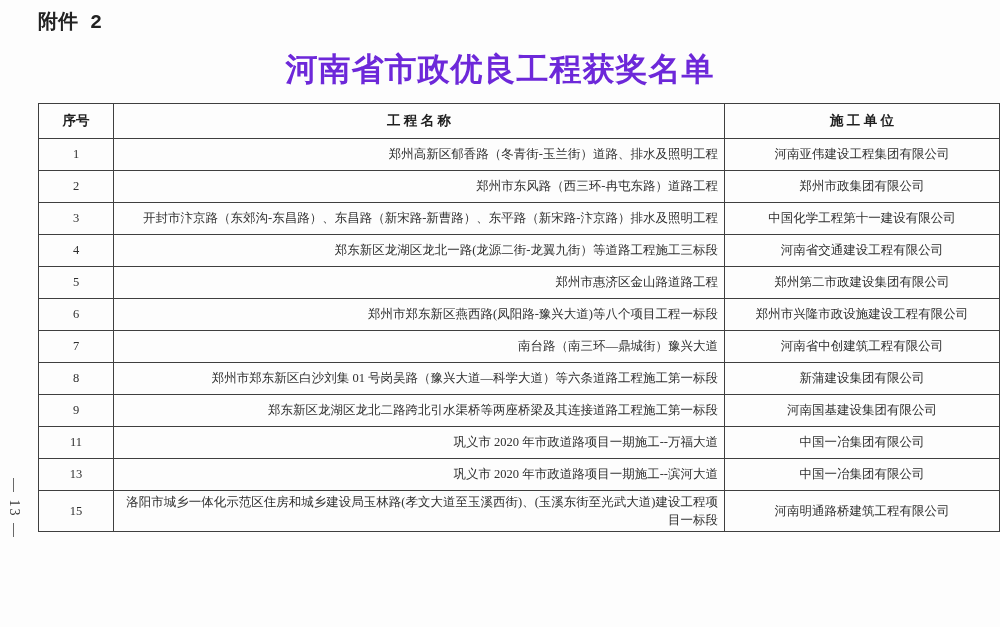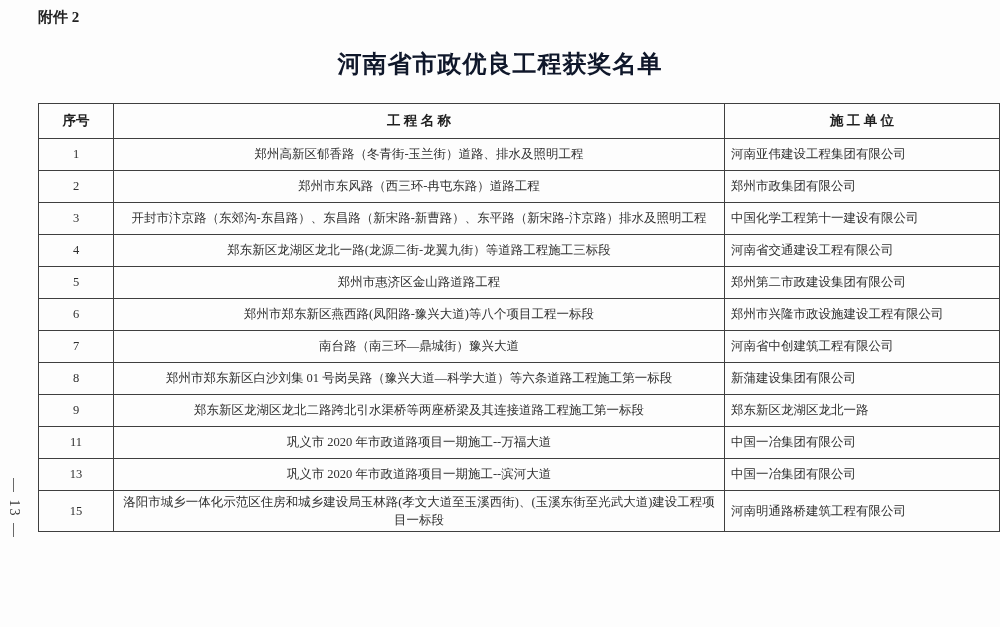--- a/index.html
+++ b/index.html
@@ -12,35 +12,35 @@
     background: #fdfdfd;
     position: relative;
     font-family: "Liberation Serif", "DejaVu Serif", serif;
     color: #2b2b2b;
     overflow: hidden;
   }
   .attachment {
     position: absolute;
     left: 38px;
     top: 8px;
-    font-family: Liberation Serif, serif;
-    font-size: 15px;
+    font-family: Liberation Mono, monospace;
+    font-size: 20px;
     font-weight: bold;
     color: #222;
   }
   .title {
     position: absolute;
     left: 38px;
     top: 48px;
     width: 924px;
     text-align: center;
     font-family: "DejaVu Sans", "Liberation Sans", sans-serif;
-    font-size: 24px;
+    font-size: 32px;
     font-weight: bold;
-    color: #0f172a;
+    color: #6d28d9;
     letter-spacing: 1px;
   }
   .page-number {
     position: absolute;
     left: 6px;
     top: 478px;
     height: 100px;
     writing-mode: vertical-rl;
     font-size: 14px;
     color: #333;
@@ -74,25 +74,25 @@
   }
   table.projects td {
     height: 27px;
   }
   .col-no {
     width: 62px;
     text-align: center;
   }
   .col-project {
     width: 598px;
-    text-align: center;
+    text-align: right;
   }
   .col-company {
     width: 262px;
-    text-align: left;
+    text-align: center;
   }
 </style>
 </head>
 <body>
 
 <div class="attachment">附件 2</div>
 
 <div class="title">河南省市政优良工程获奖名单</div>
 
 <div class="page-number">— 13 —</div>
@@ -142,21 +142,21 @@
         <td class="col-company">河南省中创建筑工程有限公司</td>
       </tr>
       <tr>
         <td class="col-no">8</td>
         <td class="col-project">郑州市郑东新区白沙刘集 01 号岗吴路（豫兴大道—科学大道）等六条道路工程施工第一标段</td>
         <td class="col-company">新蒲建设集团有限公司</td>
       </tr>
       <tr>
         <td class="col-no">9</td>
         <td class="col-project">郑东新区龙湖区龙北二路跨北引水渠桥等两座桥梁及其连接道路工程施工第一标段</td>
-        <td class="col-company">郑东新区龙湖区龙北一路</td>
+        <td class="col-company">河南国基建设集团有限公司</td>
       </tr>
       <tr>
         <td class="col-no">11</td>
         <td class="col-project">巩义市 2020 年市政道路项目一期施工--万福大道</td>
         <td class="col-company">中国一冶集团有限公司</td>
       </tr>
       <tr>
         <td class="col-no">13</td>
         <td class="col-project">巩义市 2020 年市政道路项目一期施工--滨河大道</td>
         <td class="col-company">中国一冶集团有限公司</td>

